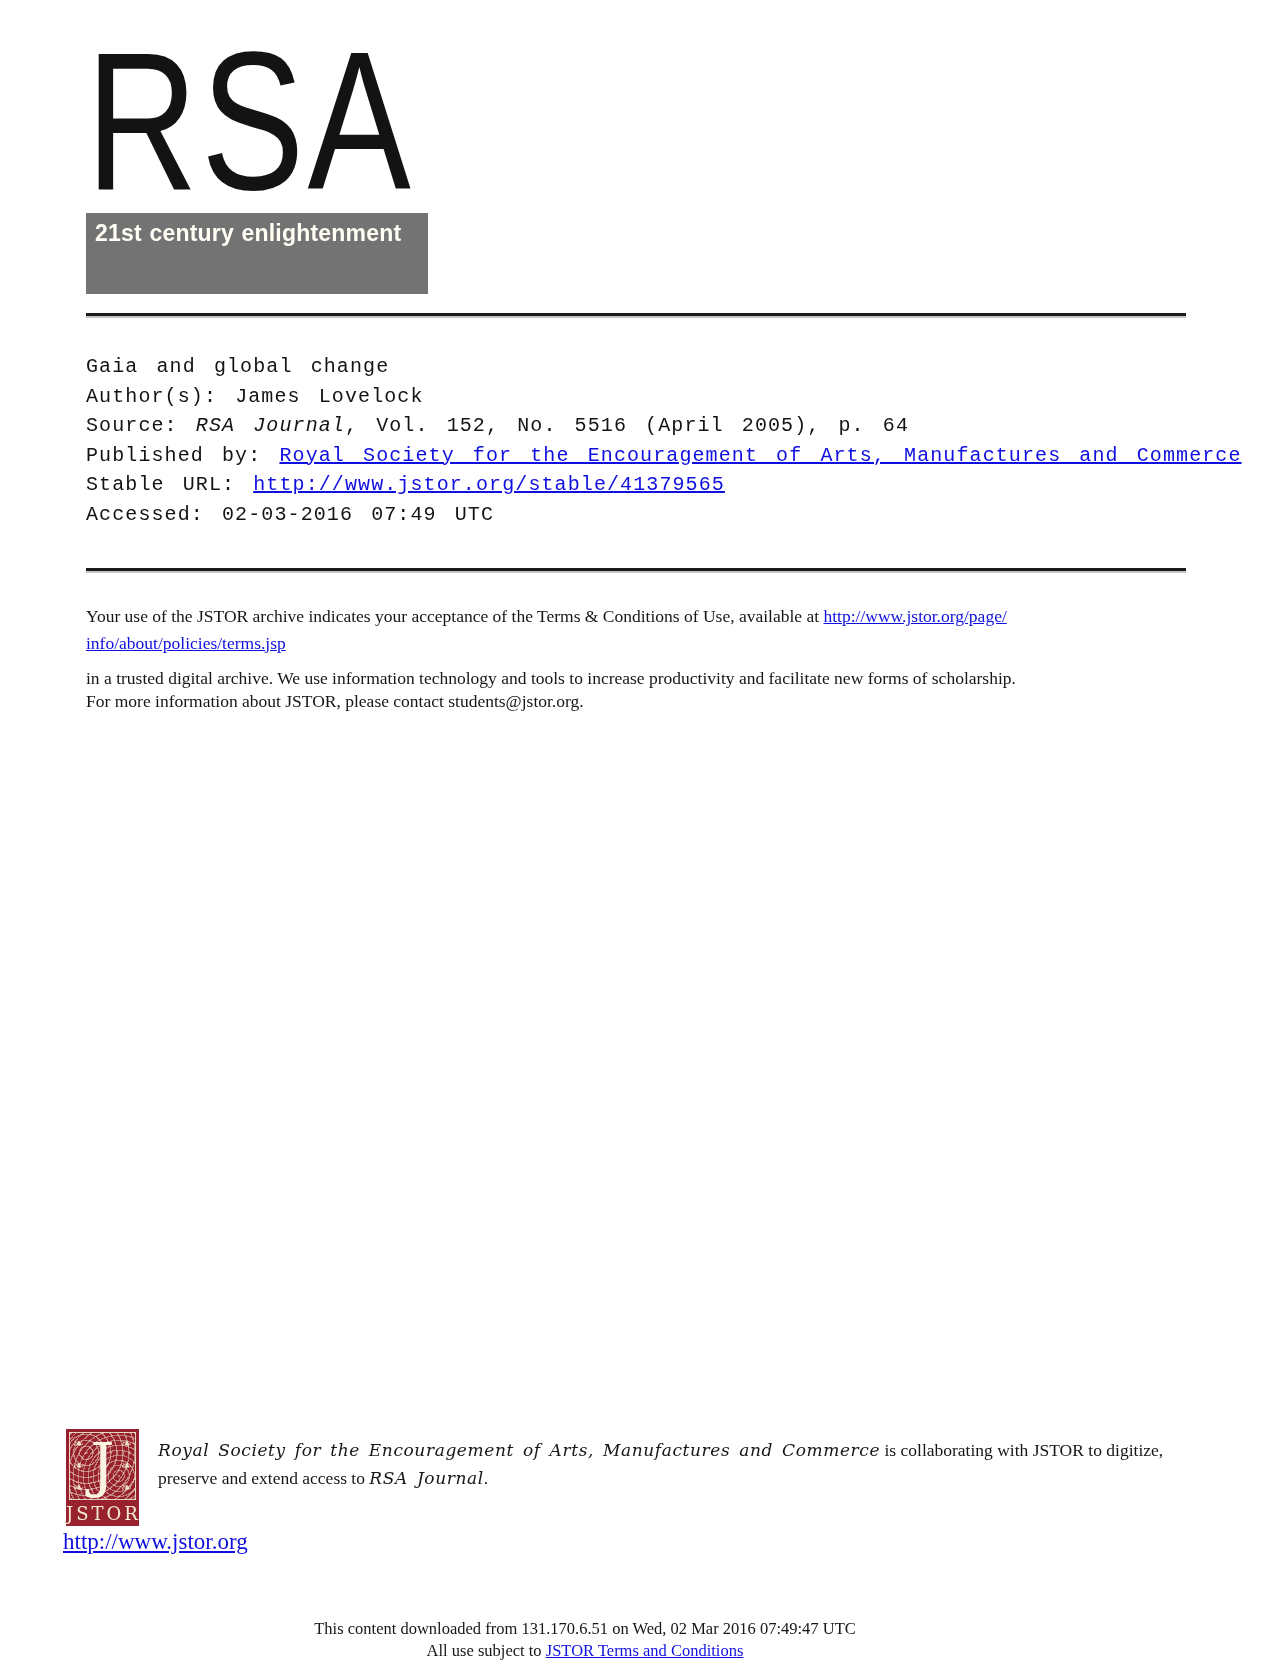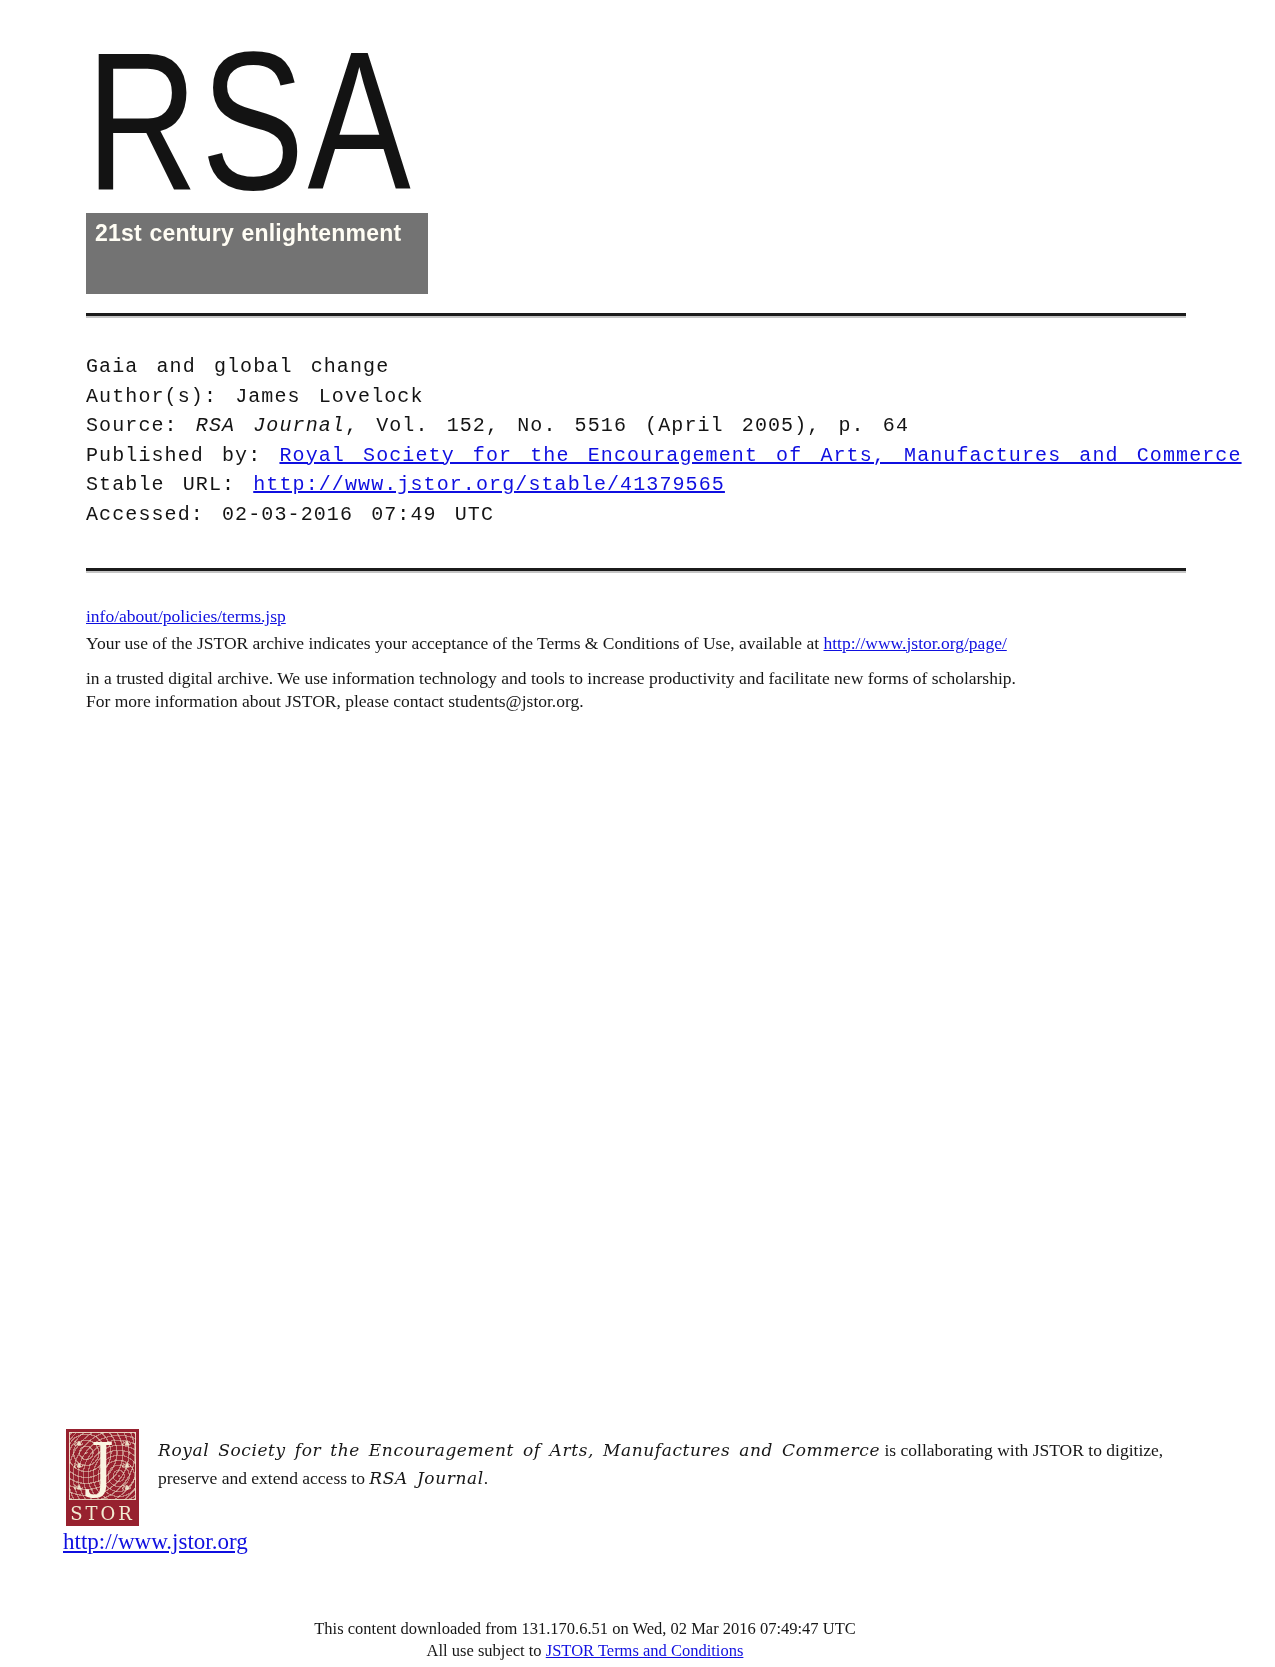--- a/index.html
+++ b/index.html
@@ -110,40 +110,40 @@
   <span class="line"><span>Author(s): </span><span>James Lovelock</span></span>
   <span class="line"><span>Source: </span><span class="italic">RSA Journal</span><span>, Vol. 152, No. 5516 (April 2005), p. 64</span></span>
   <span class="line"><span>Published by: </span><a class="link">Royal Society for the Encouragement of Arts, Manufactures and Commerce</a></span>
   <span class="line"><span>Stable URL: </span><a class="link">http://www.jstor.org/stable/41379565</a></span>
   <span class="line">Accessed: 02-03-2016 07:49 UTC</span>
 </div>
 
 <div class="abs rule rule2"></div>
 
 <div class="abs para">
+  <span class="line"><span>Your use of the JSTOR archive indicates your acceptance of the Terms &amp; Conditions of Use, available at </span><a class="link">http://www.jstor.org/page/</a></span>
   <span class="line"><a class="link">info/about/policies/terms.jsp</a></span>
-  <span class="line"><span>Your use of the JSTOR archive indicates your acceptance of the Terms &amp; Conditions of Use, available at </span><a class="link">http://www.jstor.org/page/</a></span>
 </div>
 
 <div class="abs para para2">
   <span class="line">in a trusted digital archive. We use information technology and tools to increase productivity and facilitate new forms of scholarship.</span>
   <span class="line">For more information about JSTOR, please contact students@jstor.org.</span>
 </div>
 
 <div class="abs jstor-logo">
   <div class="jstor-orn-area">
     <span class="orn o1">❧</span>
     <span class="orn o2">❧</span>
     <span class="orn o3">❧</span>
     <span class="orn o4">❧</span>
     <span class="orn o5">❧</span>
     <span class="orn o6">❧</span>
     <div class="jstor-j">J</div>
   </div>
-  <div class="jstor-stor">STOR</div>
+  <div class="jstor-stor">JSTOR</div>
 </div>
 
 <div class="abs collab">
   <span class="line"><span class="pub">Royal Society for the Encouragement of Arts, Manufactures and Commerce</span><span> is collaborating with JSTOR to digitize,</span></span>
   <span class="line"><span>preserve and extend access to </span><span class="pub">RSA Journal</span><span>.</span></span>
 </div>
 
 <a class="abs jstor-url link">http://www.jstor.org</a>
 
 <div class="abs footer">

